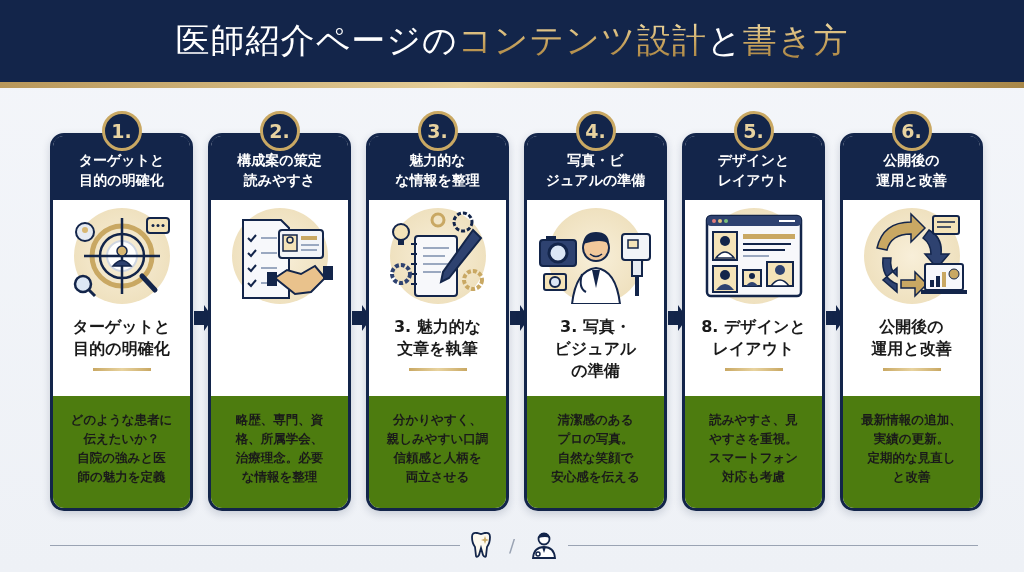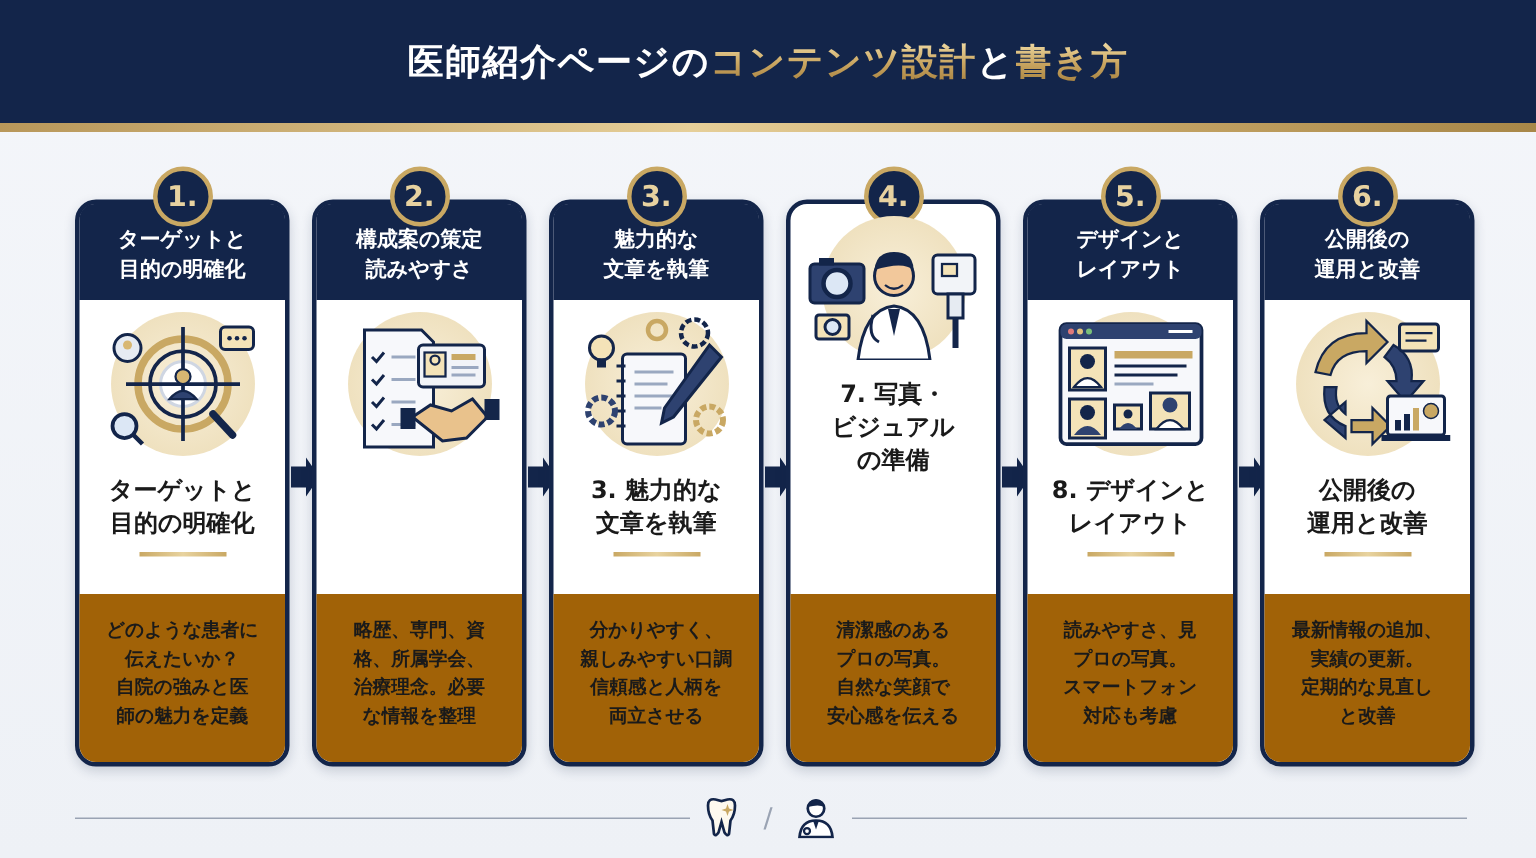--- a/index.html
+++ b/index.html
@@ -12,21 +12,21 @@
   .header {
     position: absolute; left: 0; top: 0; width: 1024px; height: 82px;
     background: #13254a;
     display: flex; align-items: center; justify-content: center;
   }
   .header-line {
     position: absolute; left: 0; top: 82px; width: 1024px; height: 6px;
     background: linear-gradient(90deg, #b8975a, #e6cf99 45%, #c9a96a 70%, #a88748);
   }
   .title {
-    font-size: 24px; font-weight: bold; letter-spacing: 1px;
+    font-size: 34px; font-weight: normal; letter-spacing: 1px;
     color: #ffffff; white-space: nowrap;
   }
   .title .gold {
     background: linear-gradient(180deg, #f2dea8 0%, #c9a560 55%, #a88342 100%);
     -webkit-background-clip: text; background-clip: text; color: transparent;
   }
   .card {
     position: absolute; top: 133px; width: 143px; height: 378px;
     border: 3px solid #13254a; border-radius: 14px;
     background: #ffffff; overflow: visible;
@@ -58,21 +58,21 @@
     color: #1a1a1a; line-height: 22px; white-space: pre-line;
     display: flex; flex-direction: column; align-items: center; justify-content: flex-start;
     padding-top: 4px;
   }
   .gold-bar {
     width: 58px; height: 3px; margin-top: 8px;
     background: linear-gradient(90deg, #c9a863, #e8d39f, #c9a863);
   }
   .card-desc {
     position: absolute; left: 0; right: 0; bottom: 0; height: 112px;
-    background: #a16207; border-radius: 0 0 11px 11px;
+    background: #4d7c0f; border-radius: 0 0 11px 11px;
     font-size: 12.5px; color: #1a1a1a; line-height: 19px; text-align: center;
     padding-top: 14px; white-space: pre-line; font-weight: bold;
   }
   .arrow {
     position: absolute; top: 303px; width: 22px; height: 30px;
   }
   .footer-line {
     position: absolute; top: 545px; height: 1px; background: #9aa3b3;
   }
   .footer-icons {
@@ -168,21 +168,21 @@
 な情報を整理</div>
 </div>
 
 <svg class="arrow" style="left:350px;" viewBox="0 0 22 30">
     <path d="M2 8 L12 8 L12 2 L21 15 L12 28 L12 22 L2 22 Z" fill="#13254a"></path>
   </svg>
 
 <div class="card" style="left:366px;">
   <div class="num-badge">3.</div>
   <div class="card-head">魅力的な
-文章を執筆</div>
+な情報を整理</div>
   <div class="illus">
     <div class="halo"></div>
     <svg width="110" height="96" viewBox="0 0 110 96">
       <circle cx="18" cy="24" r="8" fill="#f4e3b8" stroke="#13254a" stroke-width="2"></circle>
       <rect x="15" y="31" width="6" height="6" fill="#13254a"></rect>
       <circle cx="55" cy="12" r="6" fill="none" stroke="#c9a863" stroke-width="3"></circle>
       <circle cx="80" cy="14" r="9" fill="none" stroke="#13254a" stroke-width="3" stroke-dasharray="4 2"></circle>
       <rect x="32" y="28" width="42" height="60" rx="3" fill="#f7f8fb" stroke="#13254a" stroke-width="2"></rect>
       <g stroke="#13254a" stroke-width="2">
           <line x1="28" y1="36" x2="34" y2="36"></line>
@@ -212,20 +212,22 @@
 信頼感と人柄を
 両立させる</div>
 </div>
 
 <svg class="arrow" style="left:508px;" viewBox="0 0 22 30">
     <path d="M2 8 L12 8 L12 2 L21 15 L12 28 L12 22 L2 22 Z" fill="#13254a"></path>
   </svg>
 
 <div class="card" style="left:524px;">
   <div class="num-badge">4.</div>
+  <div class="card-head">写真・ビ
+ジュアルの準備</div>
   <div class="illus">
     <div class="halo"></div>
     <svg width="120" height="96" viewBox="0 0 120 96">
       <rect x="4" y="32" width="36" height="26" rx="3" fill="#2e4270" stroke="#13254a" stroke-width="2"></rect>
       <rect x="10" y="28" width="10" height="5" fill="#13254a"></rect>
       <circle cx="22" cy="45" r="9" fill="#dce7f5" stroke="#13254a" stroke-width="3"></circle>
       <rect x="8" y="66" width="22" height="16" rx="2" fill="#f4e3b8" stroke="#13254a" stroke-width="2"></rect>
       <circle cx="19" cy="74" r="5" fill="#dce7f5" stroke="#13254a" stroke-width="2"></circle>
       <path d="M36 96 Q40 62 60 60 Q80 62 84 96 Z" fill="#ffffff" stroke="#13254a" stroke-width="2"></path>
       <path d="M56 62 L60 80 L64 62 Z" fill="#13254a"></path>
@@ -233,21 +235,21 @@
       <path d="M47 36 Q48 24 60 24 Q73 24 73 36 Q66 30 47 36 Z" fill="#13254a"></path>
       <path d="M54 46 Q60 51 66 46" fill="none" stroke="#13254a" stroke-width="1.5"></path>
       <path d="M46 66 Q42 80 50 84" fill="none" stroke="#13254a" stroke-width="2"></path>
       <rect x="86" y="26" width="28" height="26" rx="3" fill="#f2f4f8" stroke="#13254a" stroke-width="2"></rect>
       <rect x="92" y="32" width="10" height="8" fill="#f4e3b8" stroke="#13254a" stroke-width="1.5"></rect>
       <rect x="96" y="52" width="10" height="16" fill="#e6ebf2" stroke="#13254a" stroke-width="2"></rect>
       <rect x="99" y="68" width="4" height="20" fill="#13254a"></rect>
     </svg>
   </div>
   <div class="card-name">
-    <span>7. 写真・
+    <span>3. 写真・
 ビジュアル
 の準備</span>
   </div>
   <div class="card-desc">清潔感のある
 プロの写真。
 自然な笑顔で
 安心感を伝える</div>
 </div>
 
 <svg class="arrow" style="left:666px;" viewBox="0 0 22 30">
@@ -288,21 +290,21 @@
       <circle cx="81" cy="62" r="5" fill="#2e4270"></circle>
         <path d="M72 78 Q81 66 90 78 Z" fill="#fff" stroke="#13254a" stroke-width="1.5"></path>
     </svg>
   </div>
   <div class="card-name">
     <span>8. デザインと
 レイアウト</span>
     <div class="gold-bar"></div>
   </div>
   <div class="card-desc">読みやすさ、見
-プロの写真。
+やすさを重視。
 スマートフォン
 対応も考慮</div>
 </div>
 
 <svg class="arrow" style="left:824px;" viewBox="0 0 22 30">
     <path d="M2 8 L12 8 L12 2 L21 15 L12 28 L12 22 L2 22 Z" fill="#13254a"></path>
   </svg>
 
 <div class="card" style="left:840px;">
   <div class="num-badge">6.</div>

